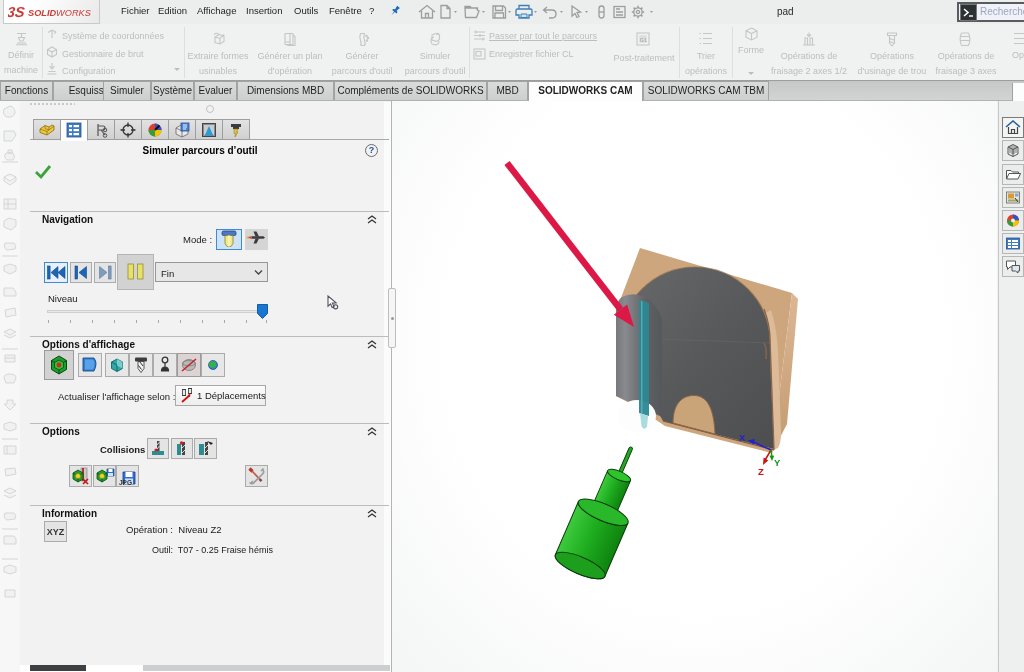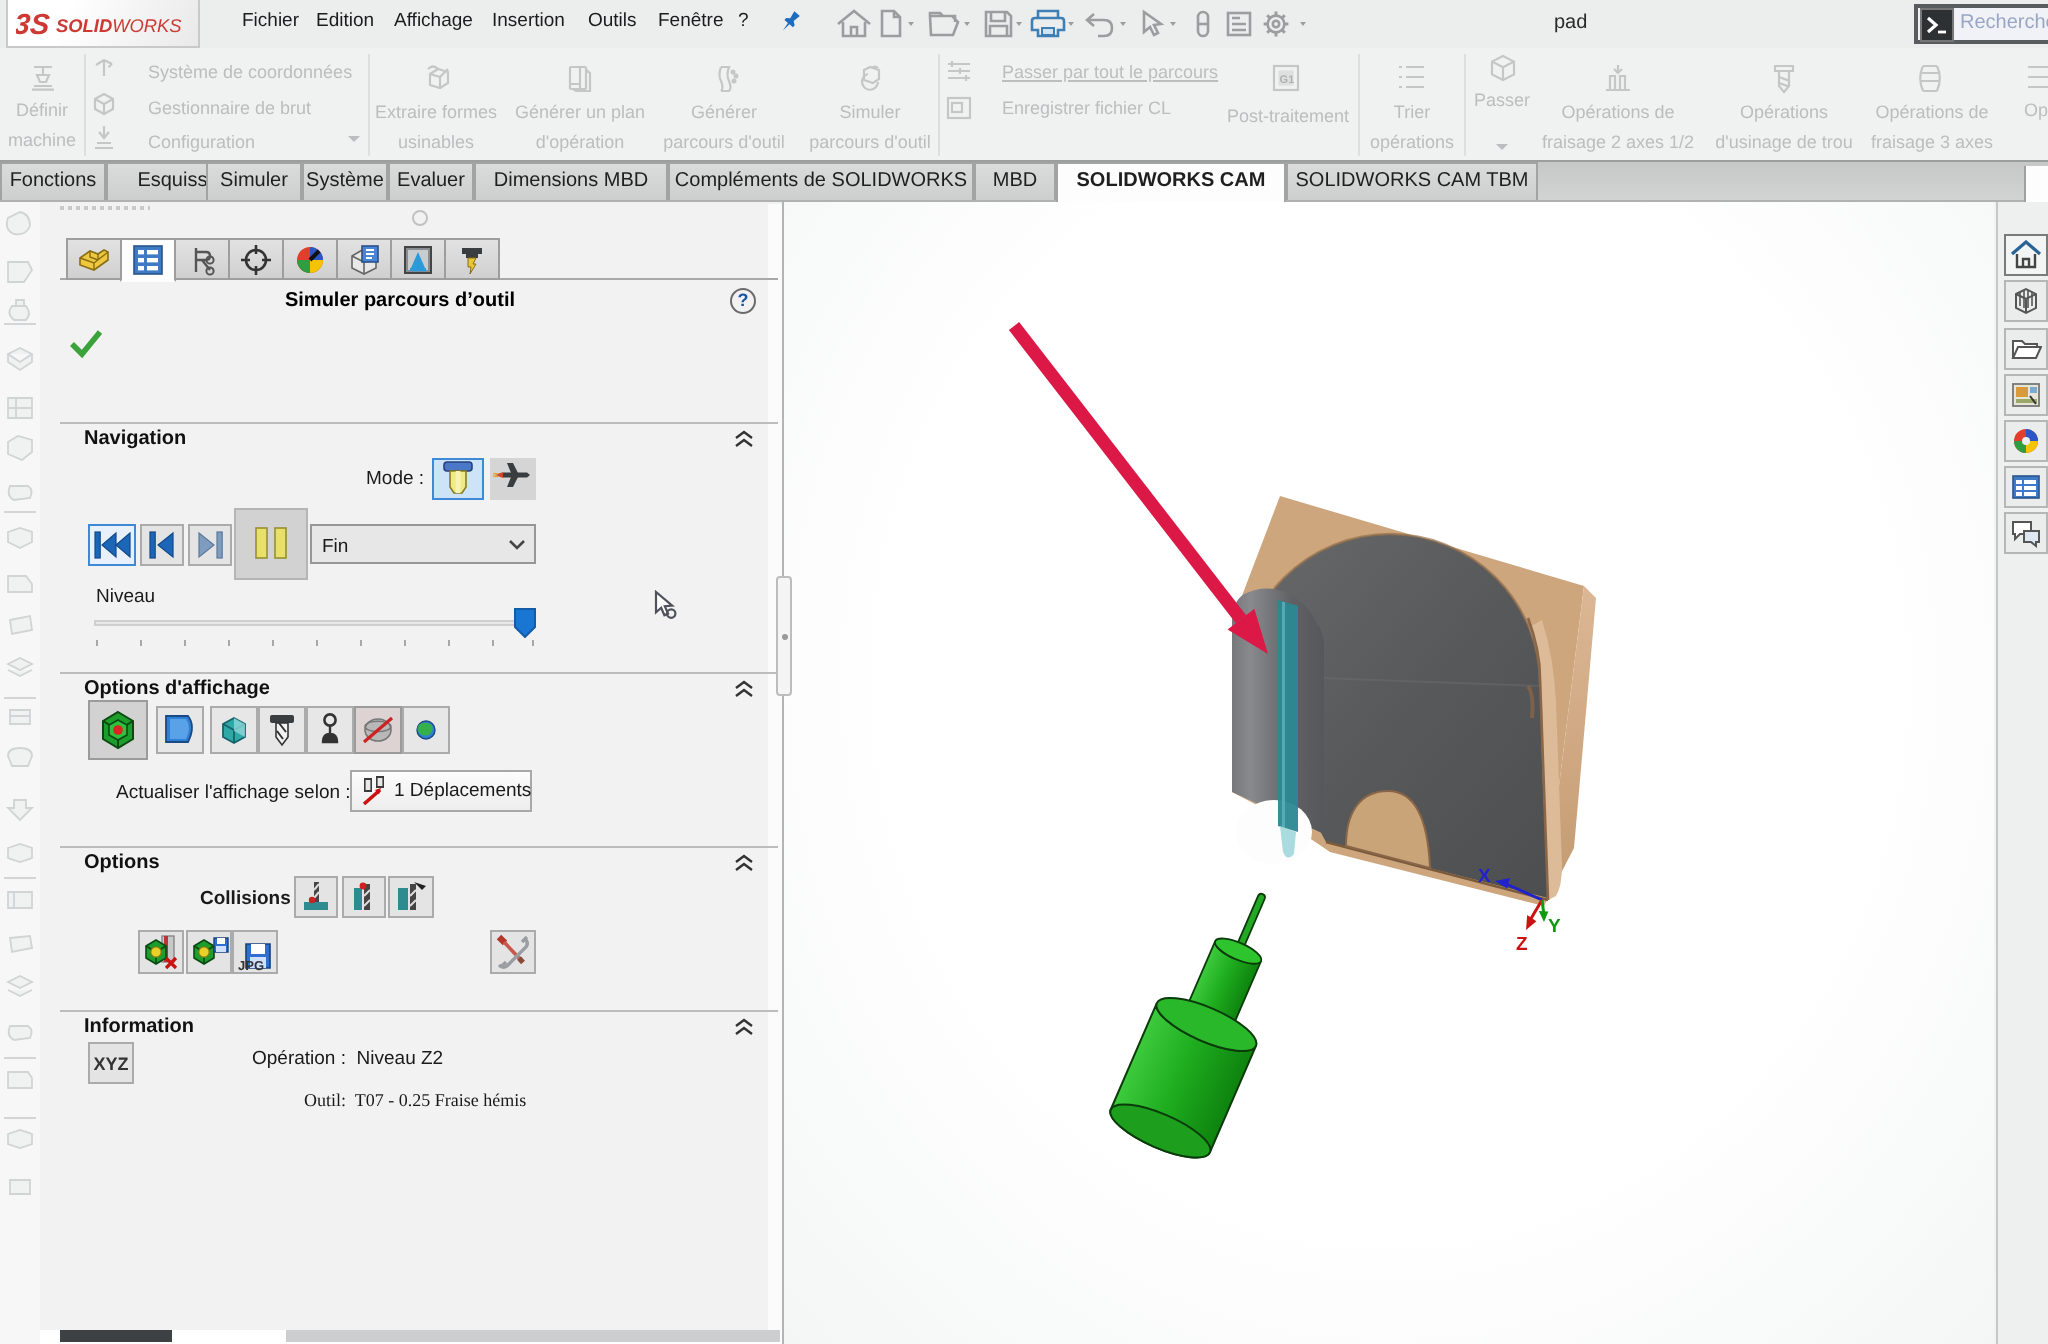--- a/index.html
+++ b/index.html
@@ -8,21 +8,21 @@
   
   #titlebar{left:0;top:0;width:1024px;height:24px;background:#eceeee;border-bottom:1px solid #dcdede;}
   #logo{left:3px;top:0;width:97px;height:24px;background:linear-gradient(115deg,#ffffff 30%,#e9e9e9 100%);border:1px solid #c9c9c9;border-top:none;box-sizing:border-box;}
   .menu{top:5px;font-size:9.5px;color:#1c1c1e;}
   #pad{top:6px;left:777px;font-size:10px;color:#2a2a2a;}
   #search{left:957px;top:2px;width:70px;height:20px;border:2px solid #585c5e;background:#f0f2f8;box-sizing:border-box;}
   
   #ribbon{left:0;top:24px;width:1024px;height:57px;background:#f0f1f1;}
   .rsep{top:27px;width:1px;height:51px;background:#dddede;}
   .rlbl{font-size:9px;color:#bcbdbe;text-align:center;line-height:12px;white-space:nowrap;}
-  .rrow{font-size:9px;color:#bcbdbe;white-space:nowrap;margin-left:12px;}
+  .rrow{font-size:9px;color:#bcbdbe;white-space:nowrap;}
   
   #tabbar{left:0;top:80px;width:1024px;height:21px;background:linear-gradient(#c6c7c7,#d2d3d3);border-bottom:1px solid #b0b1b1;border-top:1px solid #9b9e9e;box-sizing:border-box;}
   .tab{top:0;height:19px;background:linear-gradient(#dadbdb,#cdcece);border:1px solid #a2a3a3;border-bottom:none;box-sizing:border-box;font-size:10px;color:#1f1f1f;text-align:center;line-height:18px;white-space:nowrap;}
   .tab.active{background:#fdfdfd;font-weight:bold;height:20px;}
   
   #main{left:0;top:101px;width:1024px;height:571px;background:#f2f2f2;}
   #leftstrip{left:0;top:101px;width:20px;height:571px;background:#f7f7f7;}
   #panel{left:20px;top:101px;width:371px;height:564px;background:#f2f2f2;}
   #vdivider{left:391px;top:101px;width:1px;height:571px;background:#b3b4b4;}
   #viewport{left:392px;top:101px;width:605px;height:571px;background:radial-gradient(ellipse at 50% 42%, #ffffff 58%, #f4f5f5 100%);}
@@ -221,21 +221,21 @@
         <path d="M5,2.5 h9 M5,7.5 h9 M5,12.5 h9 M1.5,2.5 h1.5 M1.5,7.5 h1.5 M1.5,12.5 h1.5"></path>
       </svg>
     </div>
   <div class="abs rlbl" style="left:672px;top:49px;width:68px;line-height:15px;">Trier<br>opérations</div>
 
   <div class="abs" style="left:744px;top:27px;">
       <svg width="15" height="15" viewBox="0 0 15 15" stroke="#c5c6c6" fill="none" stroke-width="1.1">
         <path d="M7.5,1 l5.5,2.8 v6.4 l-5.5,2.8 l-5.5,-2.8 V3.8 z M2,3.8 l5.5,2.8 l5.5,-2.8 M7.5,6.6 v6.4"></path>
       </svg>
     </div>
-  <div class="abs rlbl" style="left:723px;top:44px;width:56px;">Passer</div>
+  <div class="abs rlbl" style="left:723px;top:44px;width:56px;">Forme</div>
   <div class="abs" style="left:748px;top:72px;width:0;height:0;border-left:3px solid transparent;border-right:3px solid transparent;border-top:3.5px solid #bcbdbe;"></div>
 
   <div class="abs" style="left:801px;top:31px;">
       <svg width="16" height="17" viewBox="0 0 16 17" stroke="#c5c6c6" fill="none" stroke-width="1.1">
         <path d="M4,14 V7 h2.5 v7 M9,14 V7 h2.5 v7 M2,14 h12 M8,1.5 v3.5 M6,3.5 l2,2 l2,-2"></path>
       </svg>
     </div>
   <div class="abs rlbl" style="left:764px;top:49px;width:90px;line-height:15px;">Opérations de<br>fraisage 2 axes 1/2</div>
 
   <div class="abs" style="left:884px;top:31px;">
@@ -716,21 +716,21 @@
   <div class="abs secline" style="top:505px;"></div>
   <div class="abs sechead" style="left:42px;top:508px;">Information</div>
   <div class="abs" style="left:367px;top:509px;">
       <svg width="10" height="9" viewBox="0 0 10 9">
         <path d="M1,4 L5,1 L9,4 M1,8 L5,5 L9,8" stroke="#333" stroke-width="1.2" fill="none"></path>
       </svg>
     </div>
 
   <div class="abs btn" style="left:44px;top:521px;width:23px;height:21px;background:#e4e4e4;font-size:9px;font-weight:bold;color:#333;text-align:center;line-height:20px;">XYZ</div>
   <div class="abs ptxt" style="left:126px;top:524px;">Opération :&nbsp; Niveau Z2</div>
-  <div class="abs ptxt" style="left:152px;top:545px;font-size:9px;font-family:Liberation Serif, serif;">Outil:&nbsp; T07 - 0.25 Fraise hémis</div>
+  <div class="abs ptxt" style="left:152px;top:545px;font-size:9px;">Outil:&nbsp; T07 - 0.25 Fraise hémis</div>
 
   <div class="abs" style="left:20px;top:665px;width:371px;height:7px;background:#fff;"></div>
   <div class="abs" style="left:30px;top:665px;width:56px;height:6px;background:#3e4144;"></div>
   <div class="abs" style="left:143px;top:665px;width:247px;height:6px;background:#cdcecf;"></div>
 </div>
 
 <div class="abs" id="scene" style="left:392px;top:101px;width:606px;height:571px;">
 <svg width="606" height="571" viewBox="0 0 606 571">
   <defs>
     <linearGradient id="tanR" x1="0" y1="0" x2="0" y2="1">

